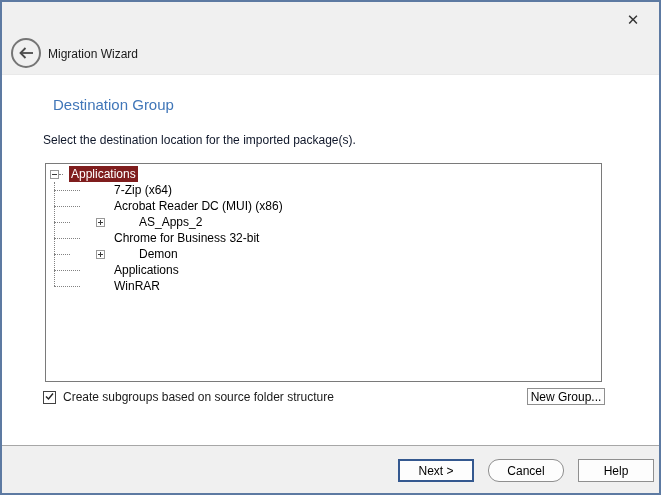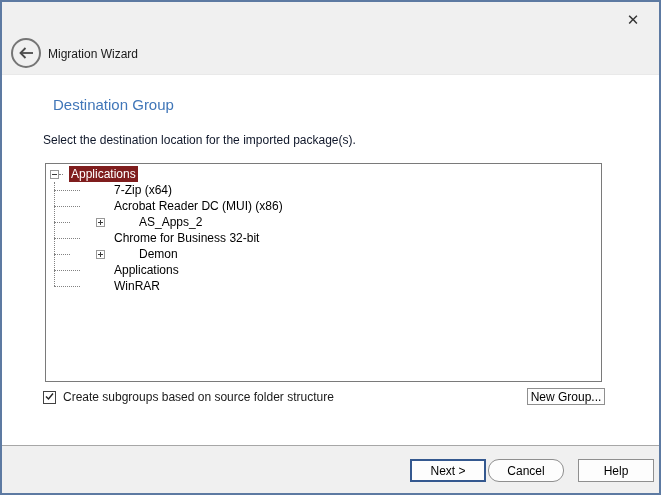--- a/index.html
+++ b/index.html
@@ -86,21 +86,21 @@
     background:#fdfdfd; border:1px solid #8f8f8f; font-size:12px; color:#000;
     display:flex; align-items:center; justify-content:center; cursor:pointer;
   }
   .newgroup-btn { position:absolute; left:525px; top:386px; width:78px; height:17px; }
 
   .footer {
     position:absolute; left:0; right:0; bottom:0; height:48px;
     background:#f0f0f0; border-top:1px solid #a7a7a7;
   }
   .footer .btn { position:absolute; top:13px; width:76px; height:23px; }
-  .next-btn { left:396px; border:2px solid #34588f;margin-left:12px; }
+  .next-btn { left:396px; border:2px solid #34588f; }
   .cancel-btn { left:486px;border-radius:11px; }
   .help-btn { left:576px; }
 </style>
 </head>
 <body>
 
 <div class="window">
 
   <div class="wizard-header">
     <div class="close-btn">✕</div>

